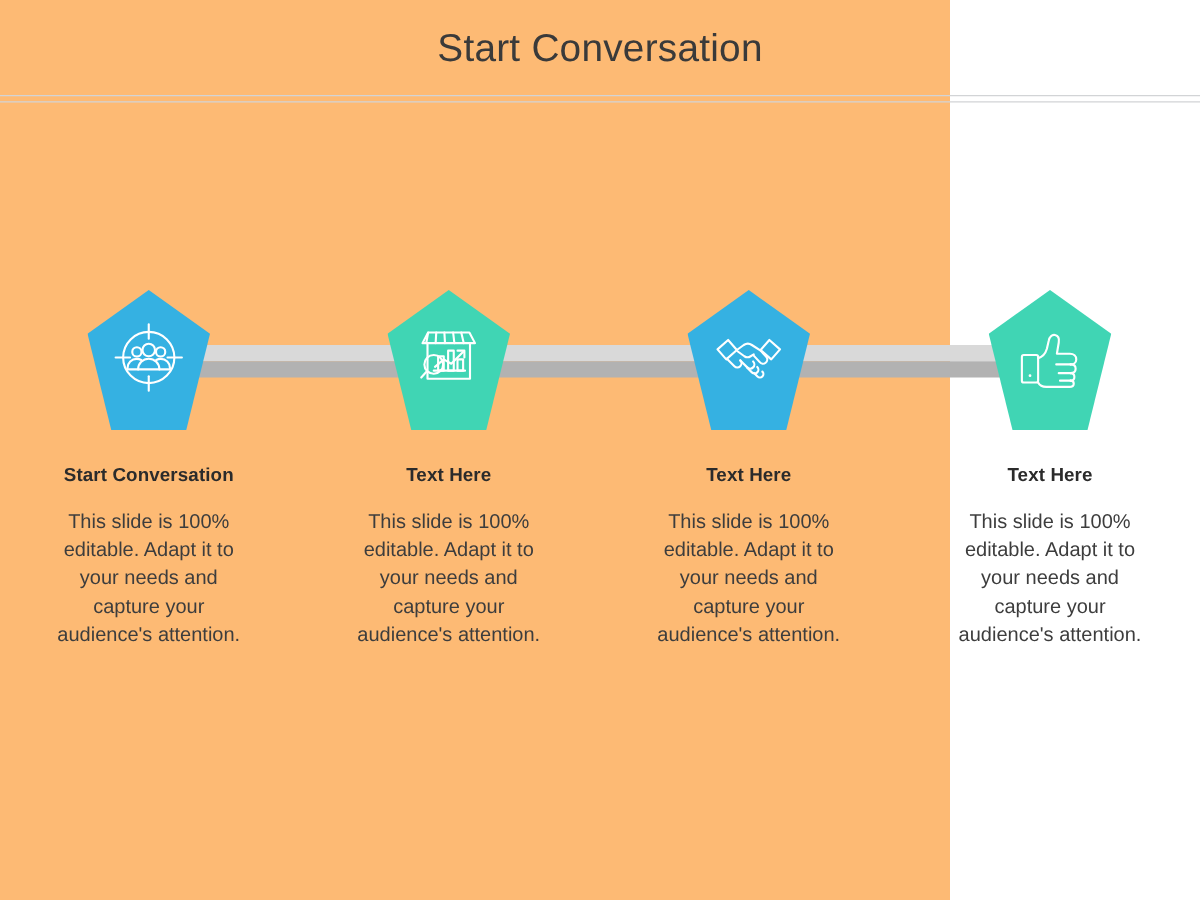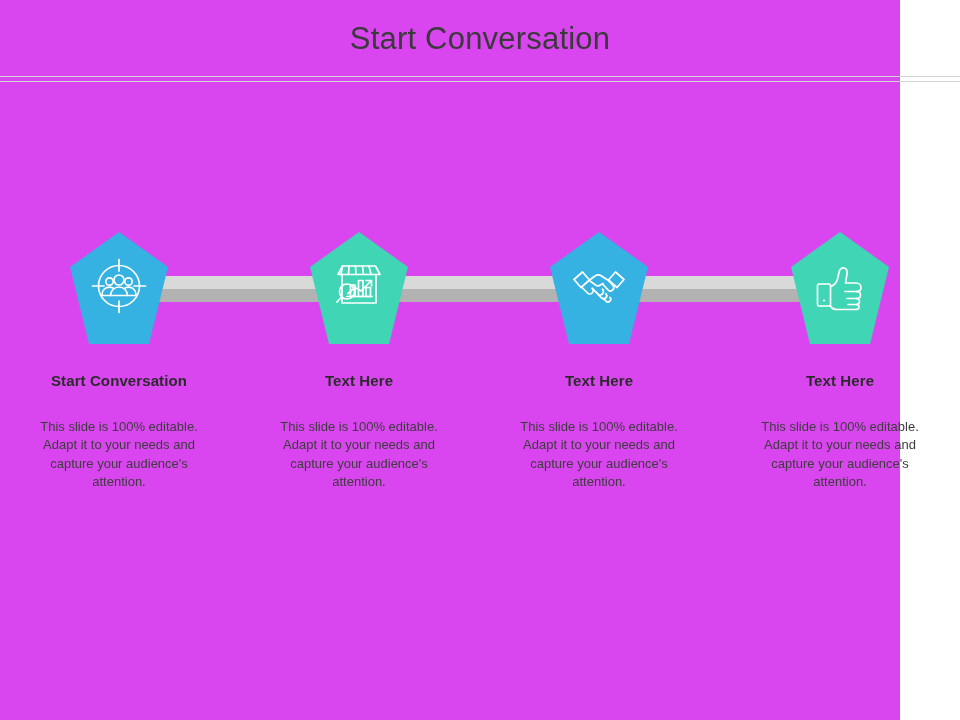--- a/index.html
+++ b/index.html
@@ -12,23 +12,23 @@
     background: #ffffff;
     font-family: "Liberation Sans", sans-serif;
     overflow: hidden;
     position: relative;
   }
 
   .slide {
     position: absolute;
     left: 0;
     top: 0;
-    width: 900px;
+    width: 760px;
     height: 720px;
-    background: #d946ef;
+    background: #fdba74;
   }
 
   
   .slide-header {
     position: absolute;
     left: 0;
     top: 0;
     width: 960px;
     height: 78px;
     display: flex;
@@ -133,23 +133,23 @@
 
   .step-heading {
     margin-top: 26px;
     font-size: 15px;
     font-weight: bold;
     color: #2b2b2b;
     letter-spacing: 0.1px;
     line-height: 1.2;
   }
   .step-body {
-    margin: 28px auto 0 auto;
+    margin: 17px auto 0 auto;
     width: 168px;
-    font-size: 13px;
+    font-size: 16px;
     color: #3d3d3d;
     line-height: 1.42;
   }
 </style>
 </head>
 <body>
 
 <div class="slide">
 
   <div class="slide-header">

